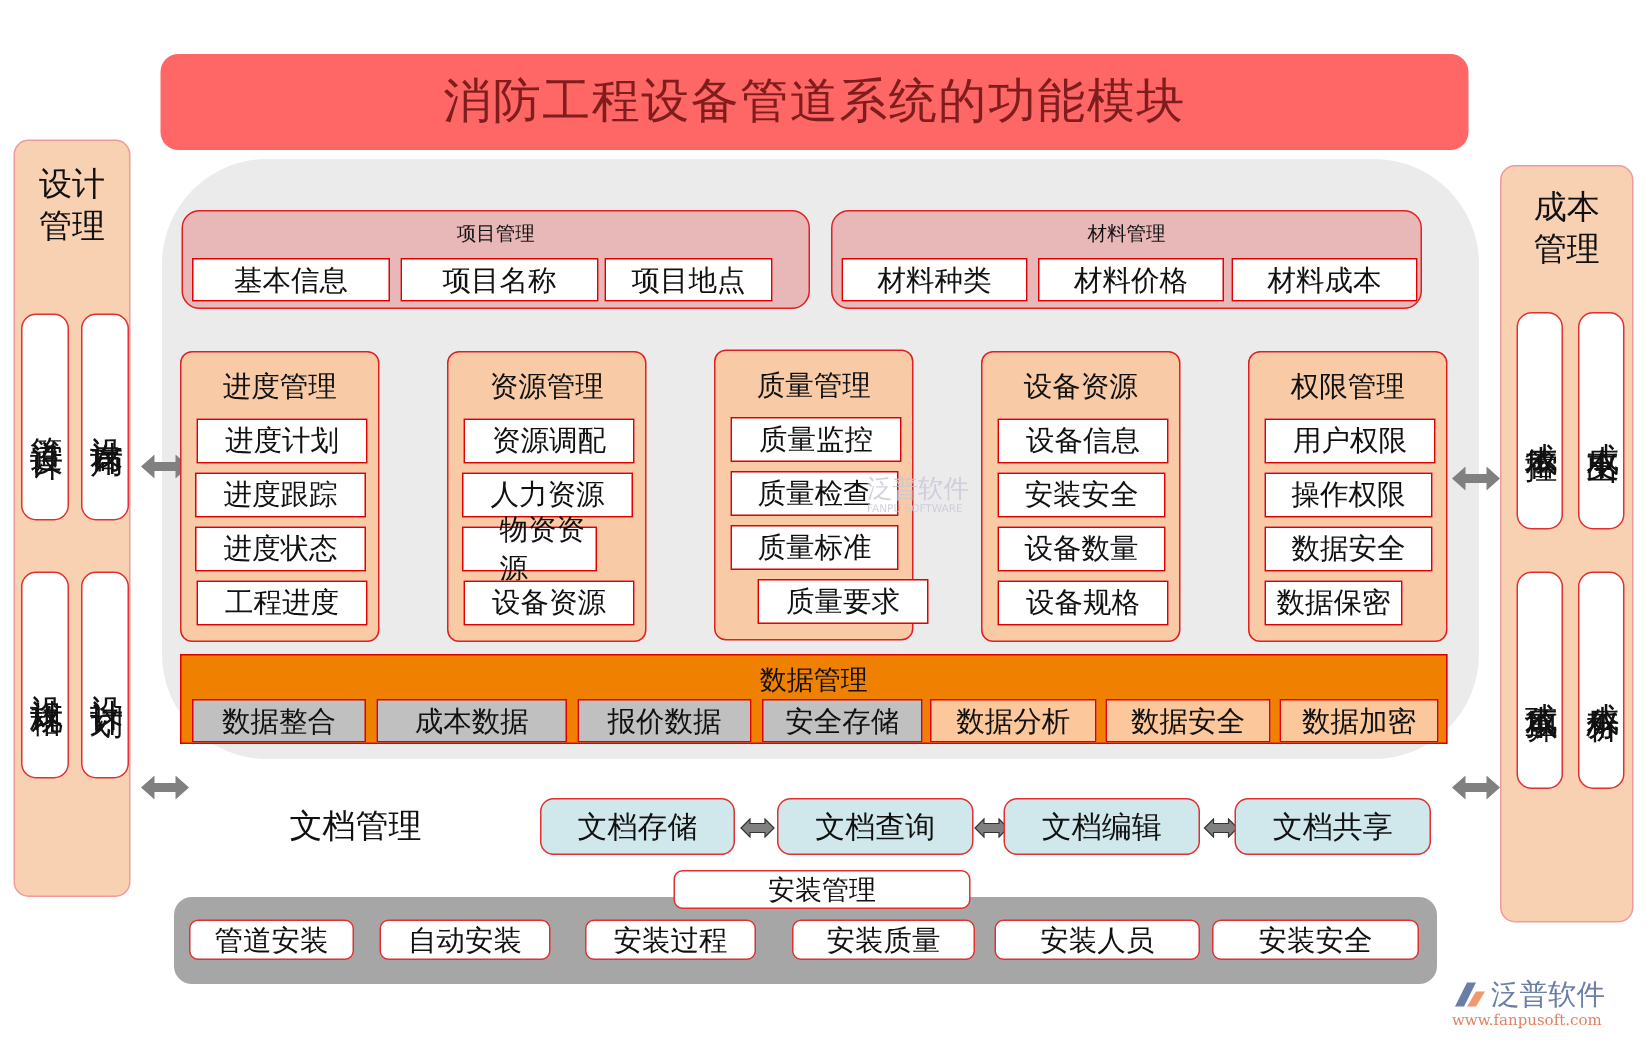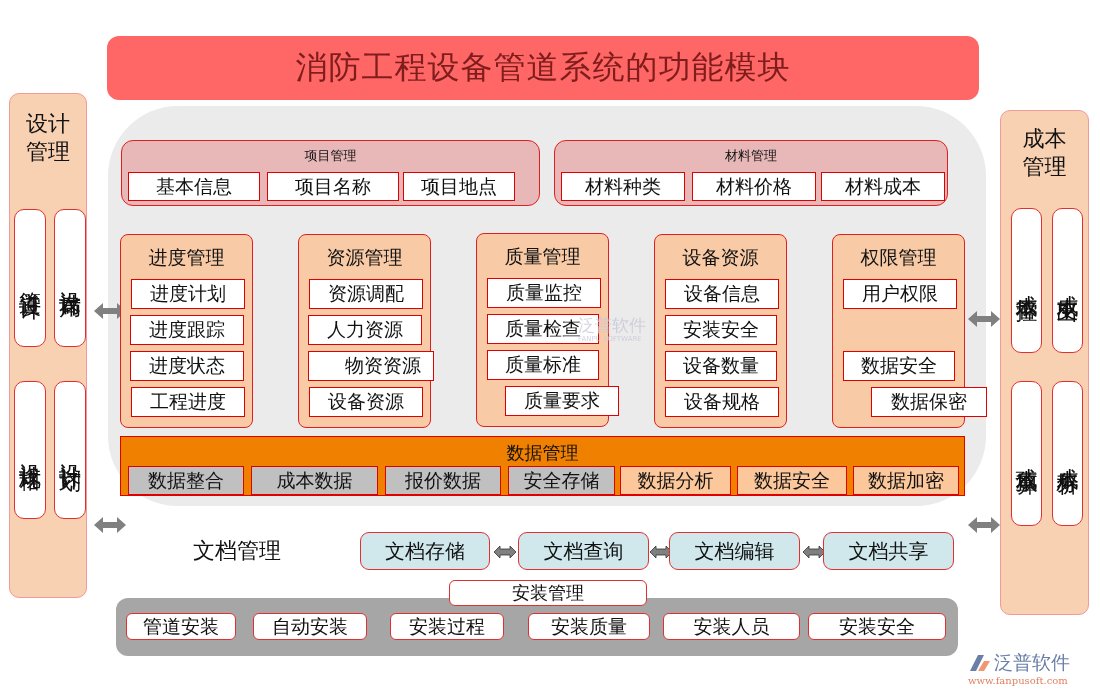--- a/index.html
+++ b/index.html
@@ -92,21 +92,21 @@
   <div class="wbox" style="left:10px;top:44px;width:114px;height:30px;">进度计划</div>
   <div class="wbox" style="left:9px;top:80px;width:114px;height:30px;">进度跟踪</div>
   <div class="wbox" style="left:9px;top:116px;width:114px;height:30px;">进度状态</div>
   <div class="wbox" style="left:10px;top:152px;width:114px;height:30px;">工程进度</div>
 </div>
 
 <div class="abs group-mid" style="left:298px;top:234px;width:133px;height:194px;">
   <div class="gt">资源管理</div>
   <div class="wbox" style="left:10px;top:44px;width:114px;height:30px;">资源调配</div>
   <div class="wbox" style="left:9px;top:80px;width:114px;height:30px;">人力资源</div>
-  <div class="wbox" style="left:9px;top:116px;width:126px;height:30px;padding-left:24px;">物资资源</div>
+  <div class="wbox" style="left:9px;top:116px;width:90px;height:30px;padding-left:24px;">物资资源</div>
   <div class="wbox" style="left:10px;top:152px;width:114px;height:30px;">设备资源</div>
 </div>
 
 <div class="abs group-mid" style="left:476px;top:233px;width:133px;height:194px;">
   <div class="gt">质量管理</div>
   <div class="wbox" style="left:10px;top:44px;width:114px;height:30px;">质量监控</div>
   <div class="wbox" style="left:10px;top:80px;width:112px;height:30px;">质量检查</div>
   <div class="wbox" style="left:10px;top:116px;width:112px;height:30px;">质量标准</div>
   <div class="wbox" style="left:28px;top:152px;width:114px;height:30px;">质量要求</div>
 </div>
@@ -115,22 +115,23 @@
   <div class="gt">设备资源</div>
   <div class="wbox" style="left:10px;top:44px;width:114px;height:30px;">设备信息</div>
   <div class="wbox" style="left:10px;top:80px;width:112px;height:30px;">安装安全</div>
   <div class="wbox" style="left:10px;top:116px;width:112px;height:30px;">设备数量</div>
   <div class="wbox" style="left:10px;top:152px;width:114px;height:30px;">设备规格</div>
 </div>
 
 <div class="abs group-mid" style="left:832px;top:234px;width:133px;height:194px;">
   <div class="gt">权限管理</div>
   <div class="wbox" style="left:10px;top:44px;width:114px;height:30px;">用户权限</div>
+  <div class="wbox" style="left:10px;top:80px;width:112px;height:30px;">操作权限</div>
   <div class="wbox" style="left:10px;top:116px;width:112px;height:30px;">数据安全</div>
-  <div class="wbox" style="left:10px;top:152px;width:116px;height:30px;margin-left:28px;">数据保密</div>
+  <div class="wbox" style="left:10px;top:152px;width:92px;height:30px;">数据保密</div>
 </div>
 
 <div class="abs watermark">
   <div style="font-size:17px;">泛普软件</div>
   <div style="font-size:7px;margin-top:-2px;">FANPU SOFTWARE</div>
 </div>
 
 <div class="abs data-bar">
   <div class="gt">数据管理</div>
   <div class="dbox" style="left:7px;width:116px;background:#c0c0c0;">数据整合</div>

